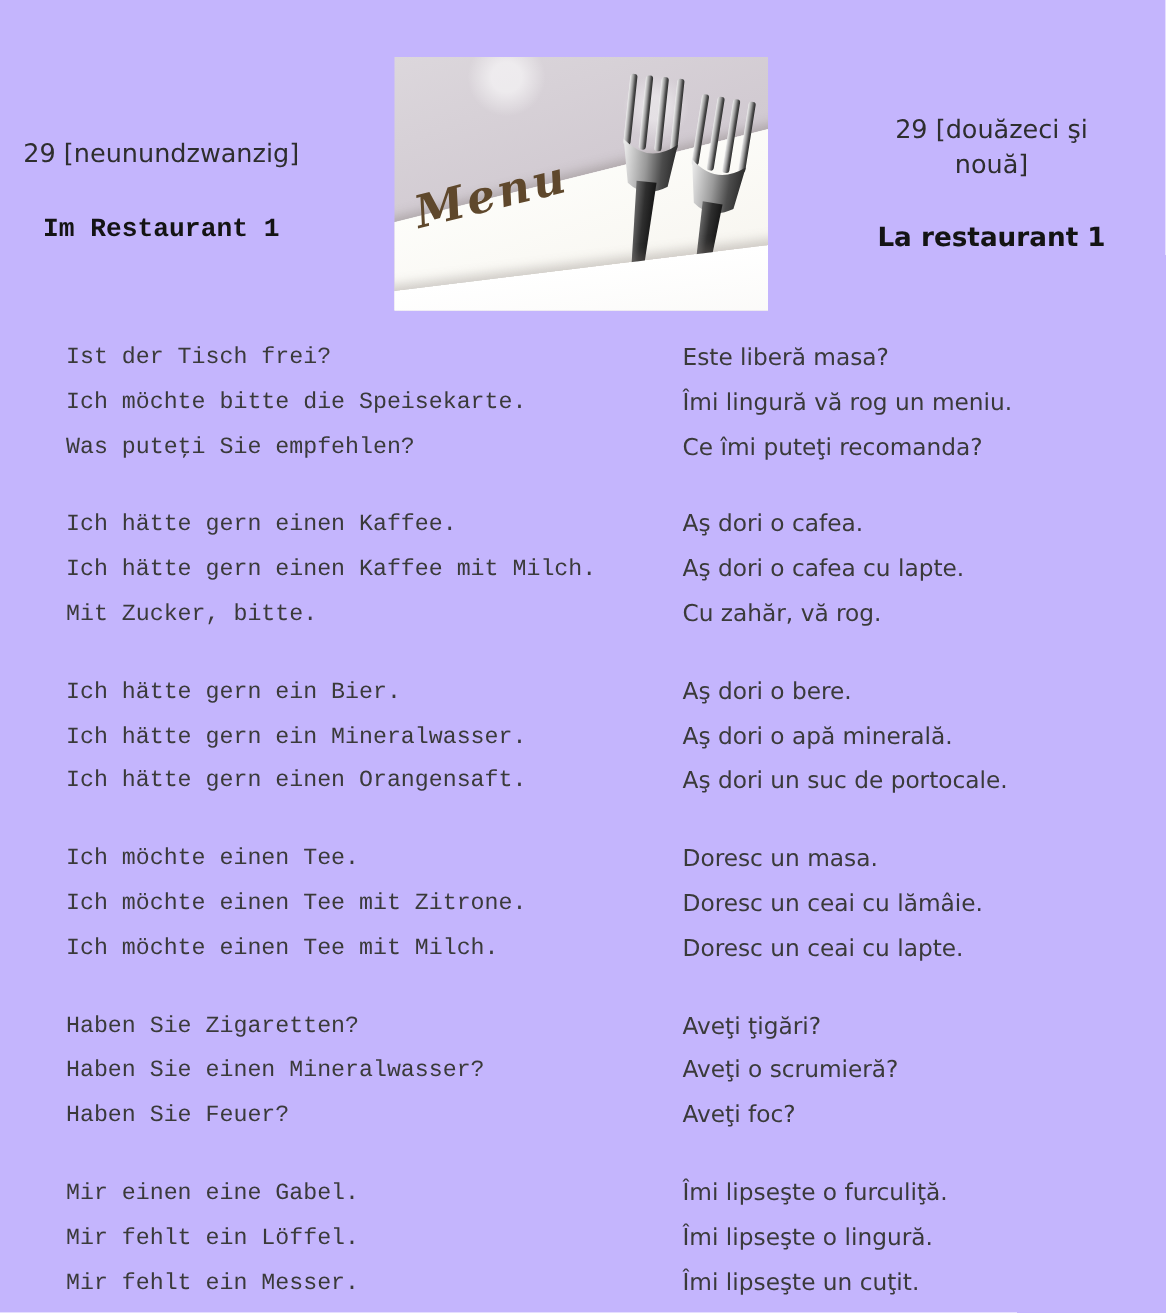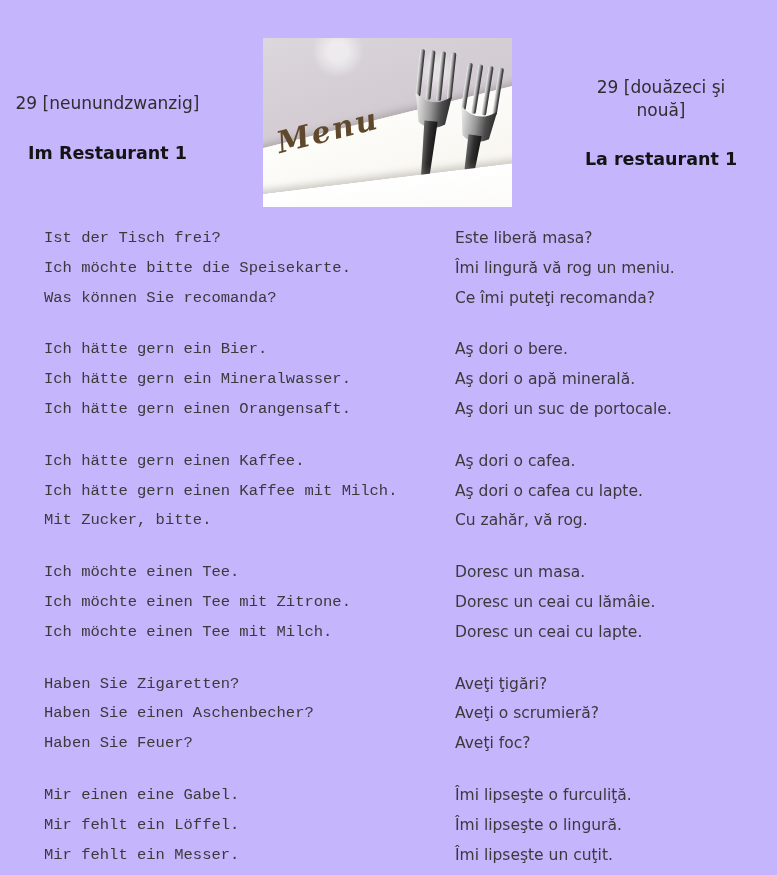--- a/index.html
+++ b/index.html
@@ -7,21 +7,21 @@
     position:relative;width:777px;height:875px;background:#c4b5fd;
     font-family:"DejaVu Sans","Liberation Sans",sans-serif;
     color:#3a3a3a;overflow:hidden;
   }
 
   
   .hdr{position:absolute;text-align:center;}
   .hdr .num{font-size:17px;line-height:23px;color:#2e2e2e;}
   .hdr .title{font-size:17.5px;font-weight:bold;color:#141414;}
   .hdr-left{left:5px;top:92px;width:205px;}
-  .hdr-left .title{margin-top:28px;}
+  .hdr-left .title{margin-top:28px;font-family:Liberation Mono, monospace;}
   .hdr-right{left:556px;top:76px;width:210px;}
   .hdr-right .num span{display:block;}
   .hdr-right .title{margin-top:27px;}
 
   
   .photo{
     position:absolute;left:263px;top:38px;width:249px;height:169px;
     overflow:hidden;
     background:
       radial-gradient(circle at 30% 8%, rgba(255,255,255,.55) 0 10px, rgba(255,255,255,0) 26px),
@@ -119,77 +119,77 @@
     <div class="group">
       <div class="row">
         <span class="de">Ist der Tisch frei?</span>
         <span class="ro">Este liberă masa?</span>
       </div>
       <div class="row">
         <span class="de">Ich möchte bitte die Speisekarte.</span>
         <span class="ro">Îmi lingură vă rog un meniu.</span>
       </div>
       <div class="row">
-        <span class="de">Was können Sie recomanda?</span>
+        <span class="de">Was puteţi Sie empfehlen?</span>
         <span class="ro">Ce îmi puteţi recomanda?</span>
+      </div>
+    </div>
+
+    <div class="group">
+      <div class="row">
+        <span class="de">Ich hätte gern einen Kaffee.</span>
+        <span class="ro">Aş dori o cafea.</span>
+      </div>
+      <div class="row">
+        <span class="de">Ich hätte gern einen Kaffee mit Milch.</span>
+        <span class="ro">Aş dori o cafea cu lapte.</span>
+      </div>
+      <div class="row">
+        <span class="de">Mit Zucker, bitte.</span>
+        <span class="ro">Cu zahăr, vă rog.</span>
       </div>
     </div>
 
     <div class="group">
       <div class="row">
         <span class="de">Ich hätte gern ein Bier.</span>
         <span class="ro">Aş dori o bere.</span>
       </div>
       <div class="row">
         <span class="de">Ich hätte gern ein Mineralwasser.</span>
         <span class="ro">Aş dori o apă minerală.</span>
       </div>
       <div class="row">
         <span class="de">Ich hätte gern einen Orangensaft.</span>
         <span class="ro">Aş dori un suc de portocale.</span>
       </div>
     </div>
 
     <div class="group">
       <div class="row">
-        <span class="de">Ich hätte gern einen Kaffee.</span>
-        <span class="ro">Aş dori o cafea.</span>
-      </div>
-      <div class="row">
-        <span class="de">Ich hätte gern einen Kaffee mit Milch.</span>
-        <span class="ro">Aş dori o cafea cu lapte.</span>
-      </div>
-      <div class="row">
-        <span class="de">Mit Zucker, bitte.</span>
-        <span class="ro">Cu zahăr, vă rog.</span>
-      </div>
-    </div>
-
-    <div class="group">
-      <div class="row">
         <span class="de">Ich möchte einen Tee.</span>
         <span class="ro">Doresc un masa.</span>
       </div>
       <div class="row">
         <span class="de">Ich möchte einen Tee mit Zitrone.</span>
         <span class="ro">Doresc un ceai cu lămâie.</span>
       </div>
       <div class="row">
         <span class="de">Ich möchte einen Tee mit Milch.</span>
         <span class="ro">Doresc un ceai cu lapte.</span>
       </div>
     </div>
 
     <div class="group">
       <div class="row">
         <span class="de">Haben Sie Zigaretten?</span>
         <span class="ro">Aveţi ţigări?</span>
       </div>
       <div class="row">
-        <span class="de">Haben Sie einen Aschenbecher?</span>
+        <span class="de">Haben Sie einen Mineralwasser?</span>
         <span class="ro">Aveţi o scrumieră?</span>
       </div>
       <div class="row">
         <span class="de">Haben Sie Feuer?</span>
         <span class="ro">Aveţi foc?</span>
       </div>
     </div>
 
     <div class="group">
       <div class="row">

